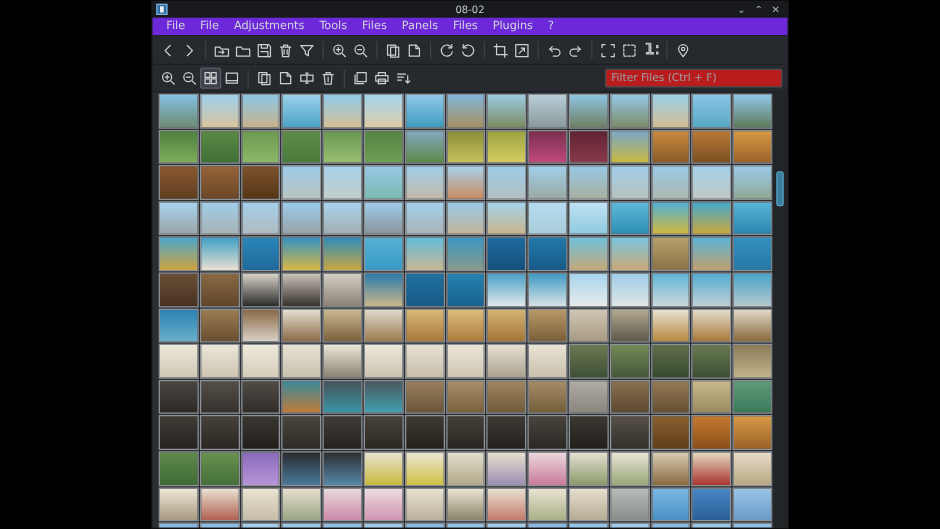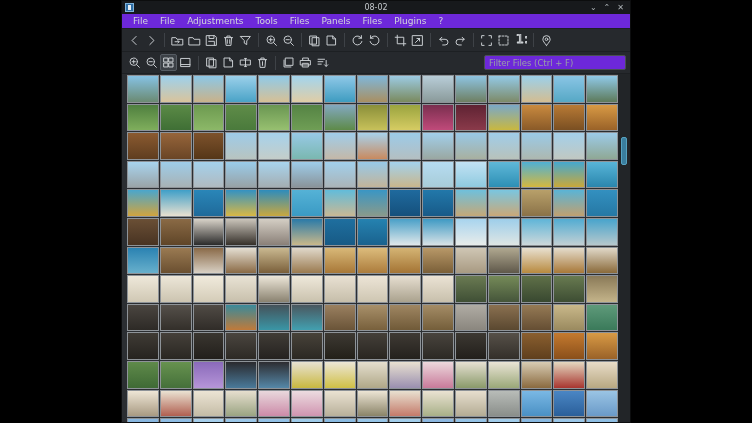--- a/index.html
+++ b/index.html
@@ -34,21 +34,21 @@
   .toolbar-thumbs { height:22px; flex:0 0 22px; }
   .tb-group { display:flex; align-items:center; }
   .tb-sep { width:1px; height:14px; background:#3e4247; margin:0 4px; }
   .tb-btn { width:17px; height:17px; display:flex; align-items:center; justify-content:center;
             border:1px solid transparent; border-radius:2px; }
   .tb-btn.active { background:#3b4046; border-color:#565c63; }
   .tb-btn svg { width:13px; height:13px; stroke:#ccd0d4; fill:none;
                 stroke-width:1.2; stroke-linecap:round; stroke-linejoin:round; }
 
   .filter-input { margin-left:auto; margin-right:4px; width:142px; height:15px;
-                  background:#6d28d9; border:1px solid #4a4f54; border-radius:2px;
+                  background:#b91c1c; border:1px solid #4a4f54; border-radius:2px;
                   color:#c8ccd0; font-size:8.5px; padding:0 4px;
                   font-family:"DejaVu Sans","Liberation Sans",sans-serif; }
   .filter-input::placeholder { color:#9aa0a6; }
 
   
   .thumb-area { position:relative; flex:1 1 auto; background:#2b2e32; overflow:hidden; }
   .grid { position:absolute; left:5px; top:1px; width:491px;
           display:grid; grid-template-columns:repeat(15,1fr); grid-auto-rows:27.6px; gap:1px; }
   .cell { border:1px solid #8e9398; }
 

